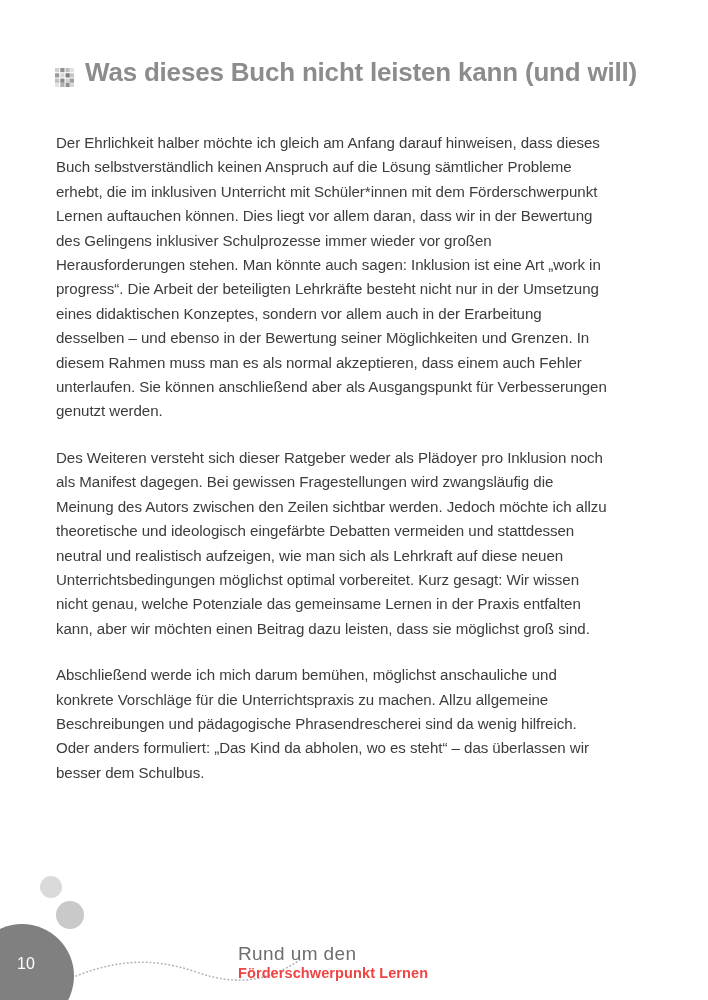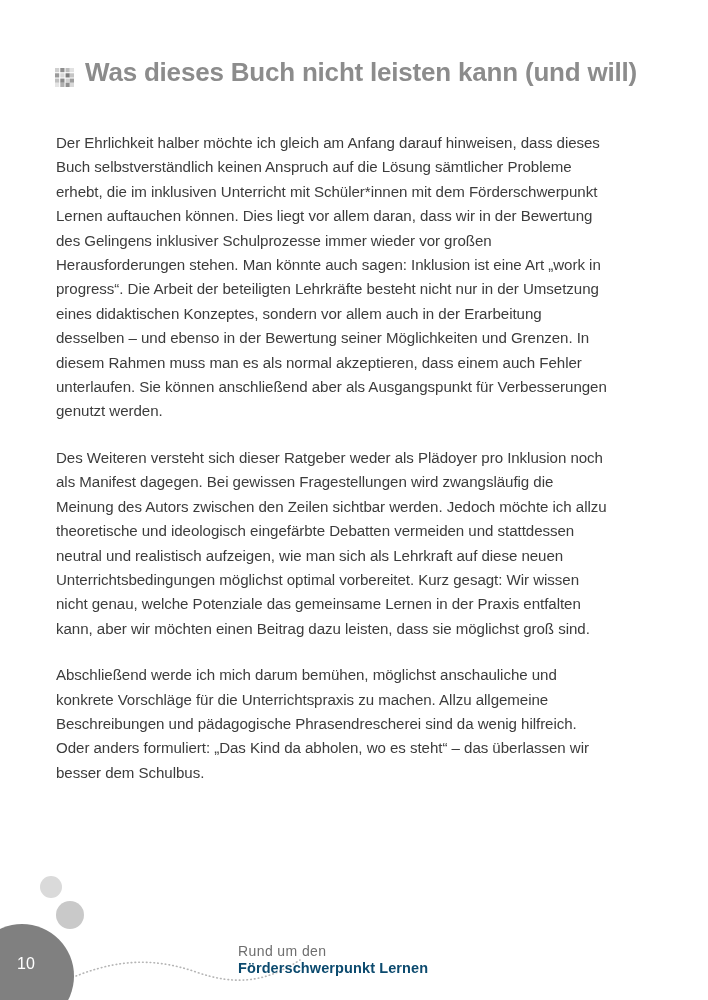--- a/index.html
+++ b/index.html
@@ -91,29 +91,29 @@
     color: #ffffff;
     font-family: "Liberation Sans", sans-serif;
   }
   .footer-text {
     position: absolute;
     left: 238px;
     top: 83px;
     line-height: 1.18;
   }
   .footer-line1 {
-    font-size: 14px;
+    font-size: 19px;
     color: #6e6e6e;
     letter-spacing: 0.4px;
     display: block;
   }
   .footer-line2 {
     font-size: 14.5px;
     font-weight: bold;
-    color: #0c4a6e;
+    color: #ef4444;
     letter-spacing: 0.1px;
     display: block;
   }
 </style>
 </head>
 <body>
 
 <div class="page">
 
   <div class="heading-row">

